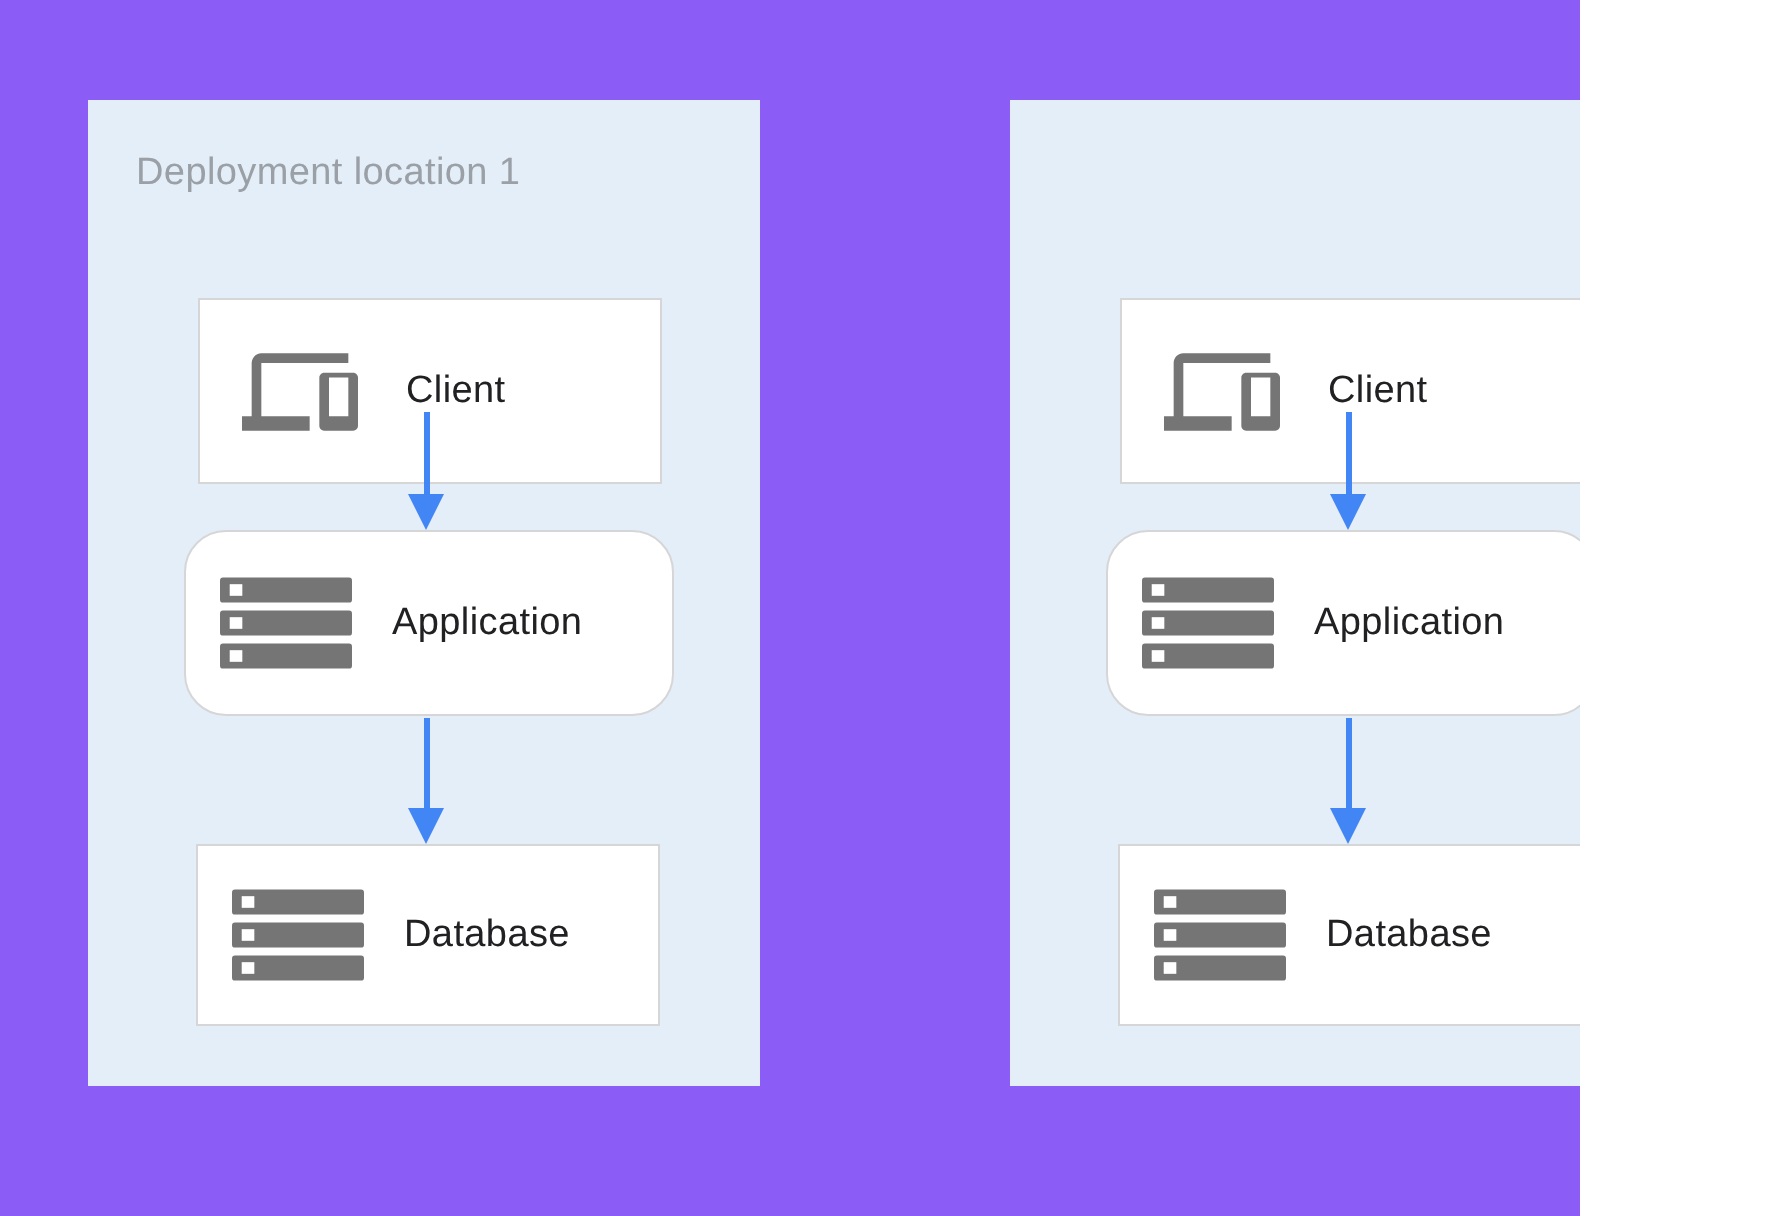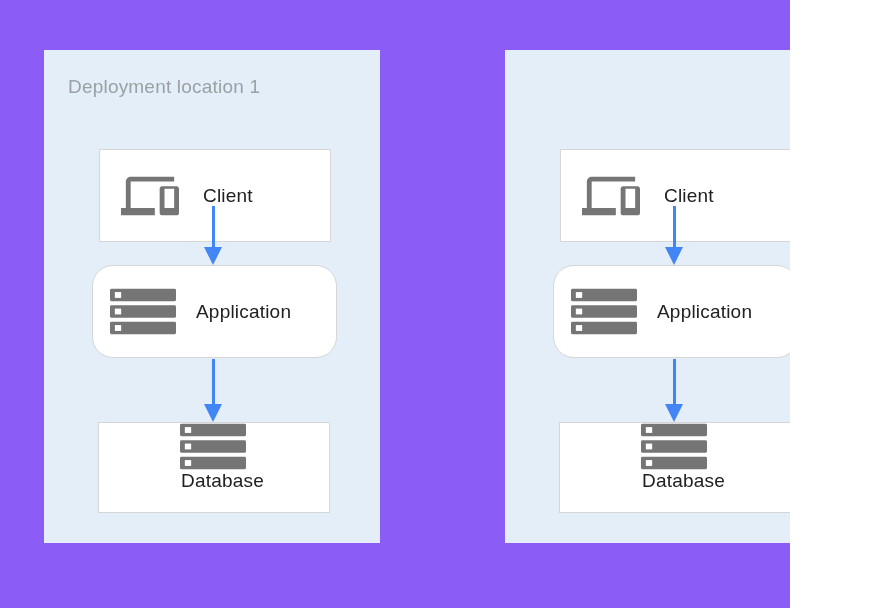--- a/index.html
+++ b/index.html
@@ -34,21 +34,21 @@
     position: absolute;
     box-sizing: border-box;
     background: #ffffff;
     border: 1px solid #d6d6d6;
     display: flex;
     align-items: center;
     padding-left: 17px;
   }
   .node-client      { left: 55px; top: 63px;  width: 232px; height: 93px; margin-top: 36px; }
   .node-application { left: 48px; top: 215px; width: 245px; height: 93px; border-radius: 21px; }
-  .node-database    { left: 54px; top: 372px; width: 232px; height: 91px; flex-direction: column; }
+  .node-database    { left: 54px; top: 372px; width: 232px; height: 91px; }
   .node-icon {
     width: 66px;
     display: flex;
     align-items: center;
     justify-content: center;
     margin-right: 20px;
     flex: 0 0 auto;
   }
   .node-label {
     font-size: 19px;

